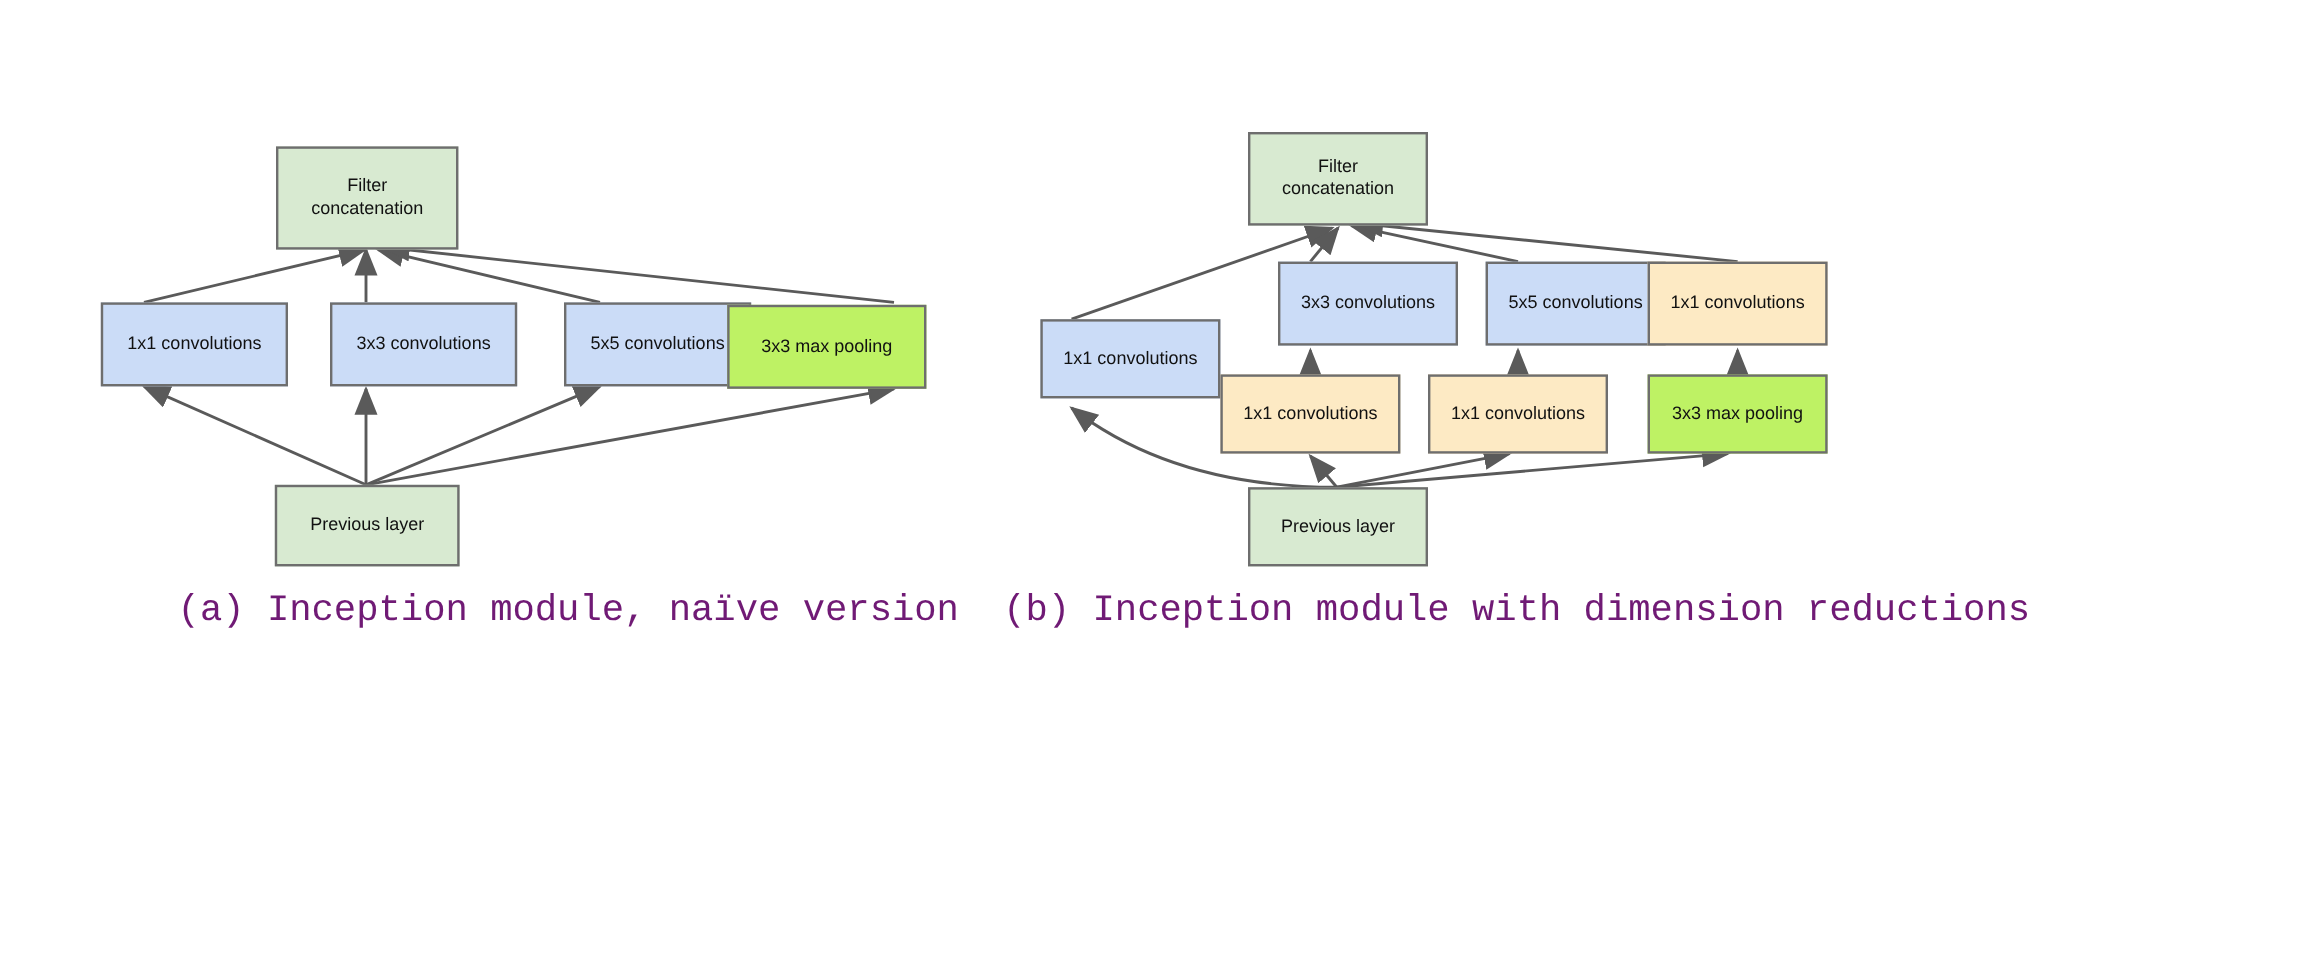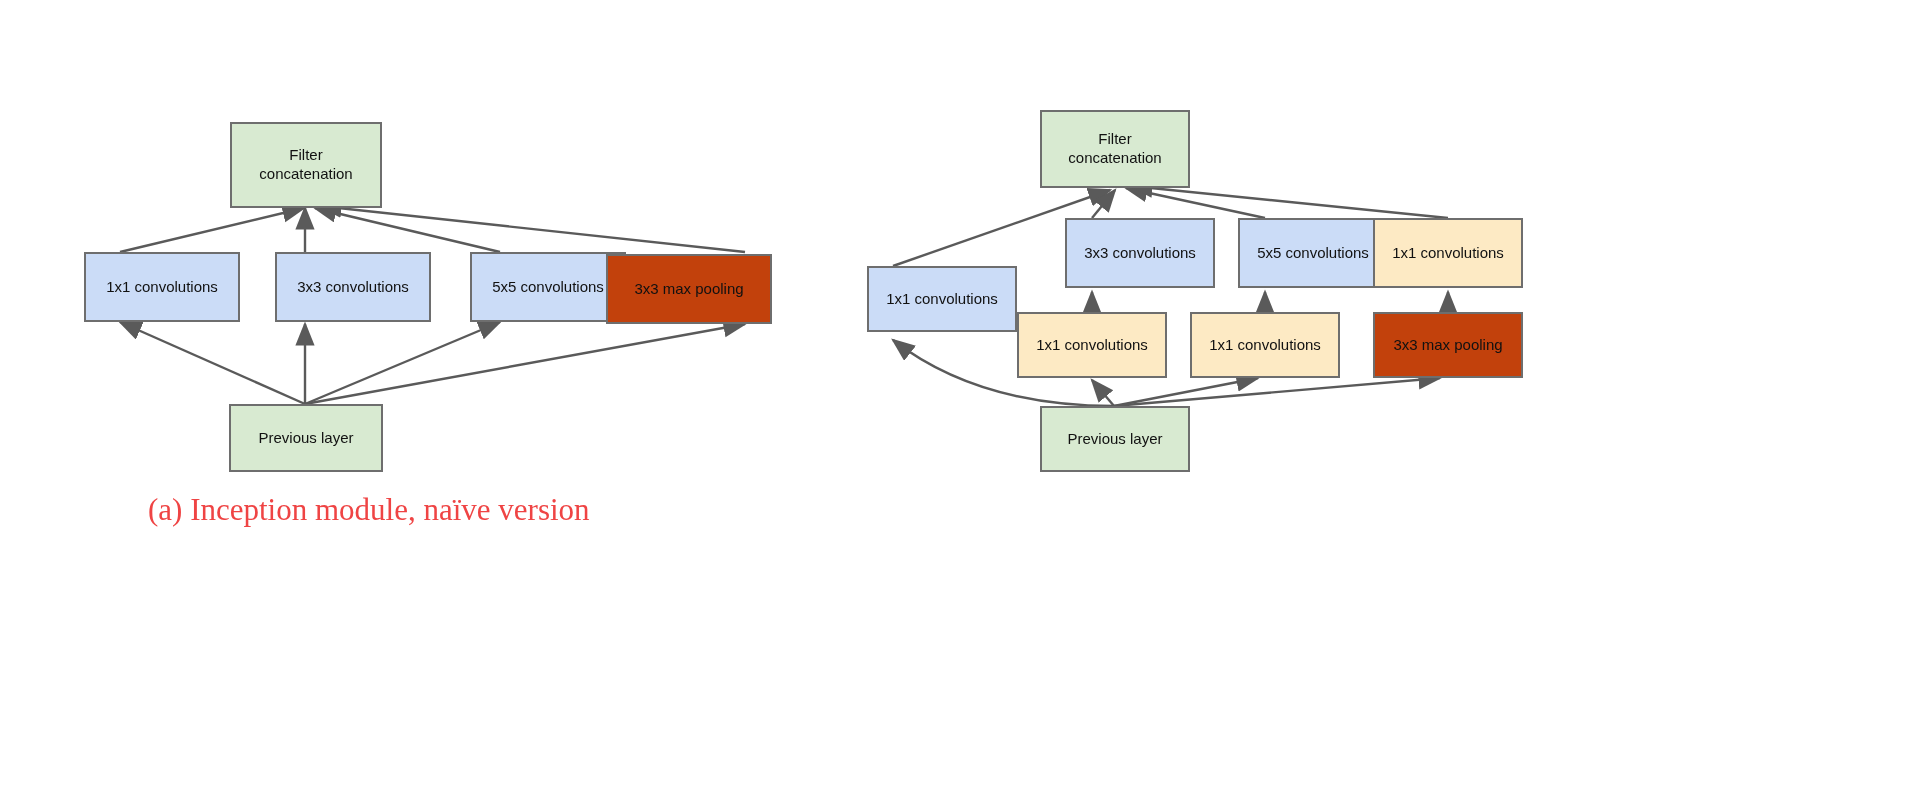--- a/index.html
+++ b/index.html
@@ -20,28 +20,28 @@
     font-size:15px;
     z-index:3;
   }
   .node .lbl{display:block;padding:0 4px;white-space:pre-line;}
   .fill-green{background:#d9ead3;}
   .fill-blue{background:#c9daf8;}
   .fill-yellow{background:#fce5cd;}
   .fill-red{background:#f4cccc;}
   
   .fill-yellow{background:#fdeac4;}
-  .fill-red{background:#c2410c;}
+  .fill-red{background:#bef264;}
   .fill-blue{background:#cbdcf7;margin-left:48px;}
   .fill-green{background:#d8ead1;}
 
   .caption{
     position:absolute;
-    font-family:Liberation Serif, serif;
-    color:#ef4444;
+    font-family:Liberation Mono, monospace;
+    color:#701a75;
     white-space:nowrap;
     z-index:4;
   }
   .subcap{font-size:31px;}
   .figcap{font-size:31px;}
 </style>
 </head>
 <body>
 
 <div id="figure">
@@ -137,15 +137,16 @@
   <div class="node fill-red" style="left:1373px;top:312px;width:150px;height:66px;">
     <span class="lbl">3x3 max pooling</span>
   </div>
 
   <div class="node fill-green" style="left:1040px;top:406px;width:150px;height:66px;">
     <span class="lbl">Previous layer</span>
   </div>
 
   <div class="caption subcap" style="left:148px;top:492px;">(a)  Inception module, naïve version</div>
 
+  <div class="caption subcap" style="left:836px;top:492px;">(b)  Inception module with dimension reductions</div>
 
 
 </div>
 
 </body></html>

